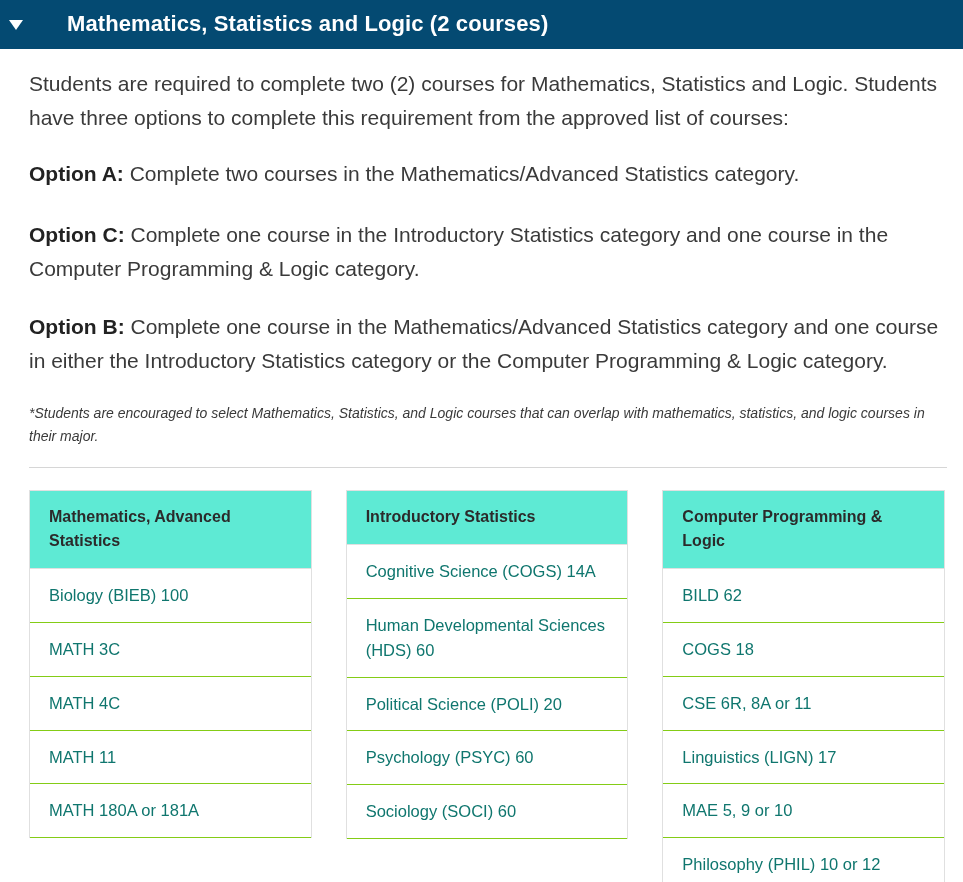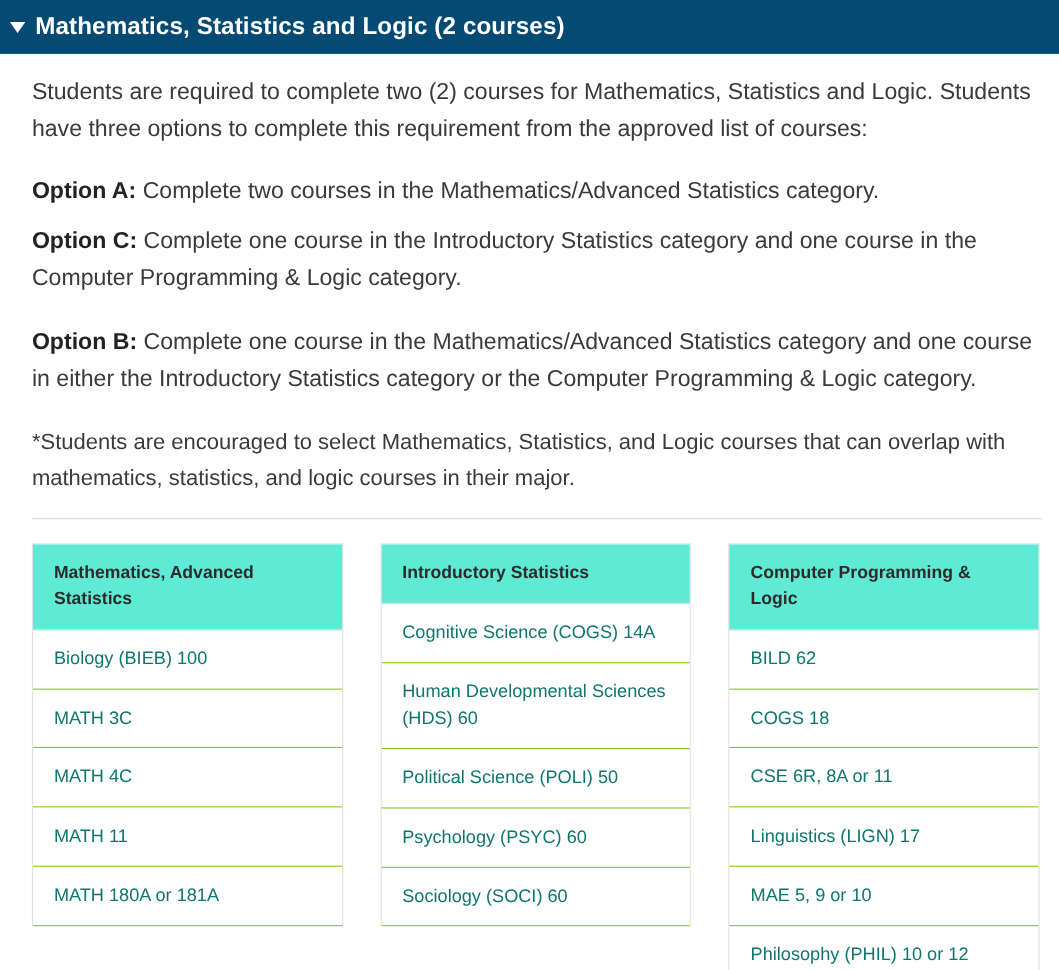--- a/index.html
+++ b/index.html
@@ -34,41 +34,43 @@
     margin-right: 6px;
   }
   .accordion-caret svg { display: block; }
   .accordion-title {
     color: #ffffff;
     font-size: 22px;
     font-weight: 700;
     letter-spacing: 0.1px;
     line-height: 1.1;
     white-space: nowrap;
+    margin-left: 35px;
   }
 
   
   .panel-body {
     padding: 18px 18px 0 29px;
   }
   p.para {
     margin: 0 0 17px 0;
     font-size: 21px;
     line-height: 1.62;
     color: #3a3a3a;
     max-width: 915px;
   }
   p.para.intro { margin-bottom: 22px; }
   p.para.option { margin-bottom: 24px; }
-  p.para.option-a { margin-bottom: 11px; }
+  p.para.option-a { margin-bottom: 27px; }
   .lead { font-weight: 700; color: #222222; }
   p.note {
     margin: 0 0 20px 0;
-    font-size: 20px;
+    font-size: 14px;
     line-height: 1.62;
+    font-style: italic;
     color: #3a3a3a;
     max-width: 918px;
   }
 
   hr.divider {
     border: 0;
     border-top: 1px solid #d6d6d6;
     margin: 0 0 22px 0;
     width: 918px;
   }
@@ -140,21 +142,21 @@
       <div class="td">MATH 3C</div>
       <div class="td">MATH 4C</div>
       <div class="td">MATH 11</div>
       <div class="td">MATH 180A or 181A</div>
     </div>
 
     <div class="course-table">
       <div class="th">Introductory Statistics</div>
       <div class="td">Cognitive Science (COGS) 14A</div>
       <div class="td">Human Developmental Sciences (HDS) 60</div>
-      <div class="td">Political Science (POLI) 50</div>
+      <div class="td">Political Science (POLI) 20</div>
       <div class="td">Psychology (PSYC) 60</div>
       <div class="td">Sociology (SOCI) 60</div>
     </div>
 
     <div class="course-table">
       <div class="th two-line">Computer Programming &amp; Logic</div>
       <div class="td">BILD 62</div>
       <div class="td">COGS 18</div>
       <div class="td">CSE 6R, 8A or 11</div>
       <div class="td">Linguistics (LIGN) 17</div>

